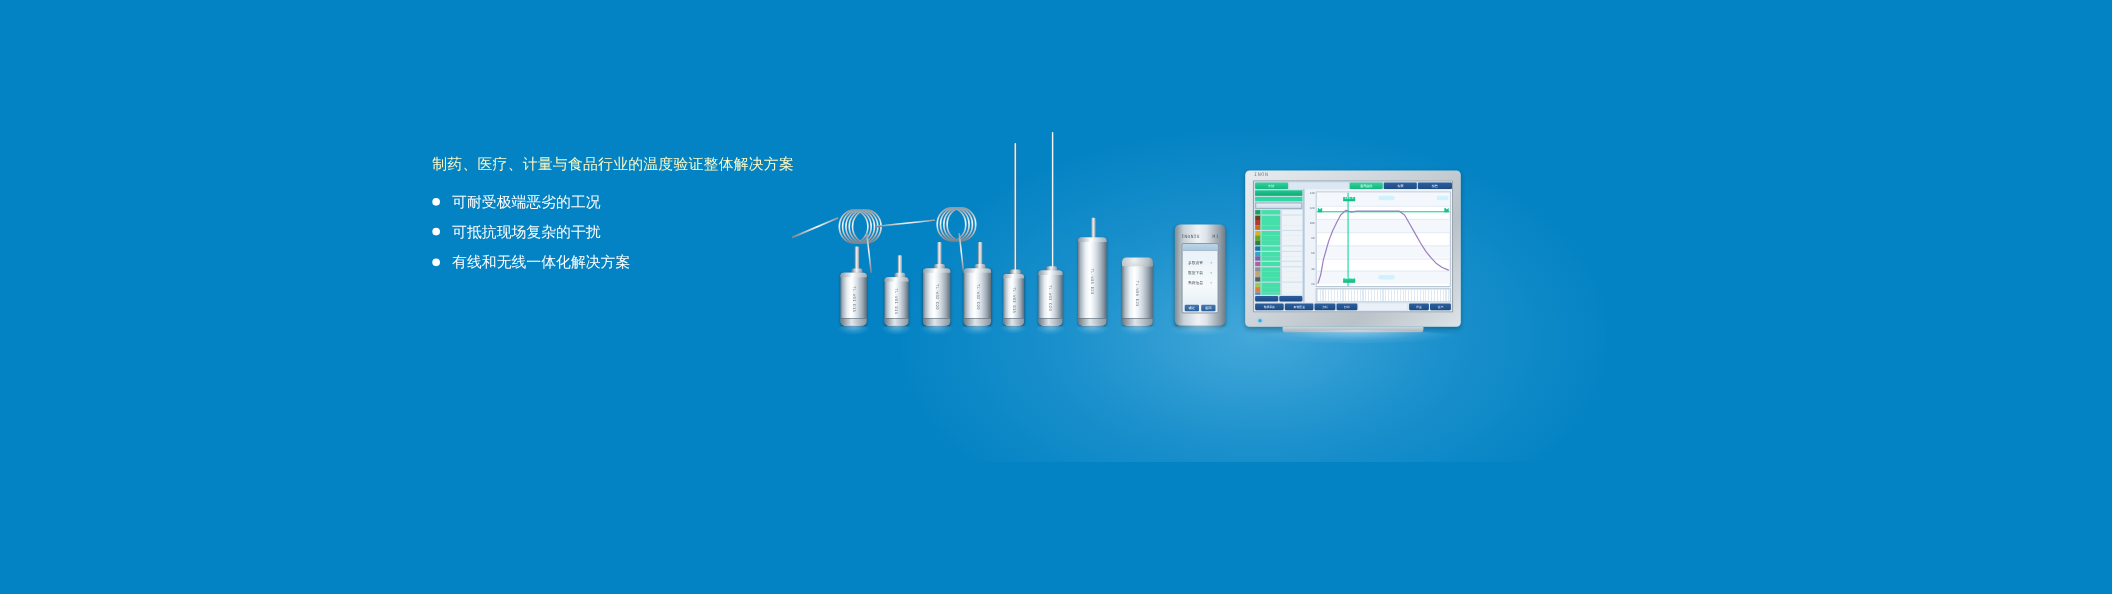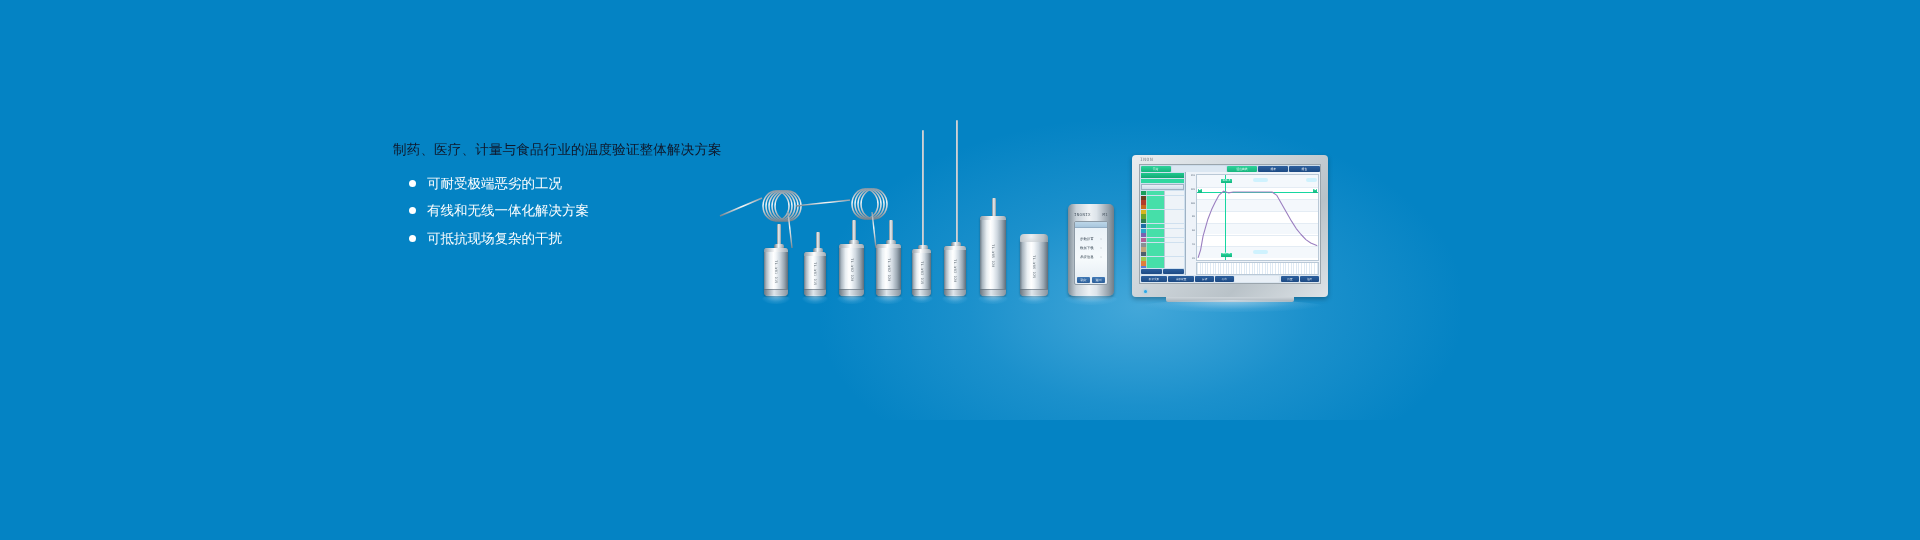--- a/index.html
+++ b/index.html
@@ -49,26 +49,26 @@
     line-height: 1.1;
     margin: 0 0 16px 0;
     color: #ffffff;
   }
   .subhead {
     font-size: 13.5px;
     font-weight: normal;
     letter-spacing: .2px;
     line-height: 1.3;
     margin: 0 0 18px 0;
-    color: #0f172a;
+    color: #fef9c3;
     white-space: nowrap;
   }
   .bullets {
     list-style: none;
-    margin: 16px;
+    margin: 0;
     padding: 0;
   }
   .bullets li {
     display: flex;
     align-items: center;
     font-size: 13.5px;
     line-height: 1;
     color: #ffffff;
     margin-bottom: 14px;
     white-space: nowrap;
@@ -423,25 +423,25 @@
 
   <div class="copy">
     <p class="subhead">制药、医疗、计量与食品行业的温度验证整体解决方案</p>
     <ul class="bullets">
       <li>
         <span class="dot"></span>
         <span>可耐受极端恶劣的工况</span>
       </li>
       <li>
         <span class="dot"></span>
-        <span>有线和无线一体化解决方案</span>
+        <span>可抵抗现场复杂的干扰</span>
       </li>
       <li>
         <span class="dot"></span>
-        <span>可抵抗现场复杂的干扰</span>
+        <span>有线和无线一体化解决方案</span>
       </li>
     </ul>
   </div>
 
   <div class="scene">
 
     <svg class="coil-group" width="260" height="130" viewBox="0 0 260 130">
       <defs>
         <linearGradient id="wire" x1="0" y1="0" x2="0" y2="1">
           <stop offset="0%" stop-color="#8e9ba6"></stop>

